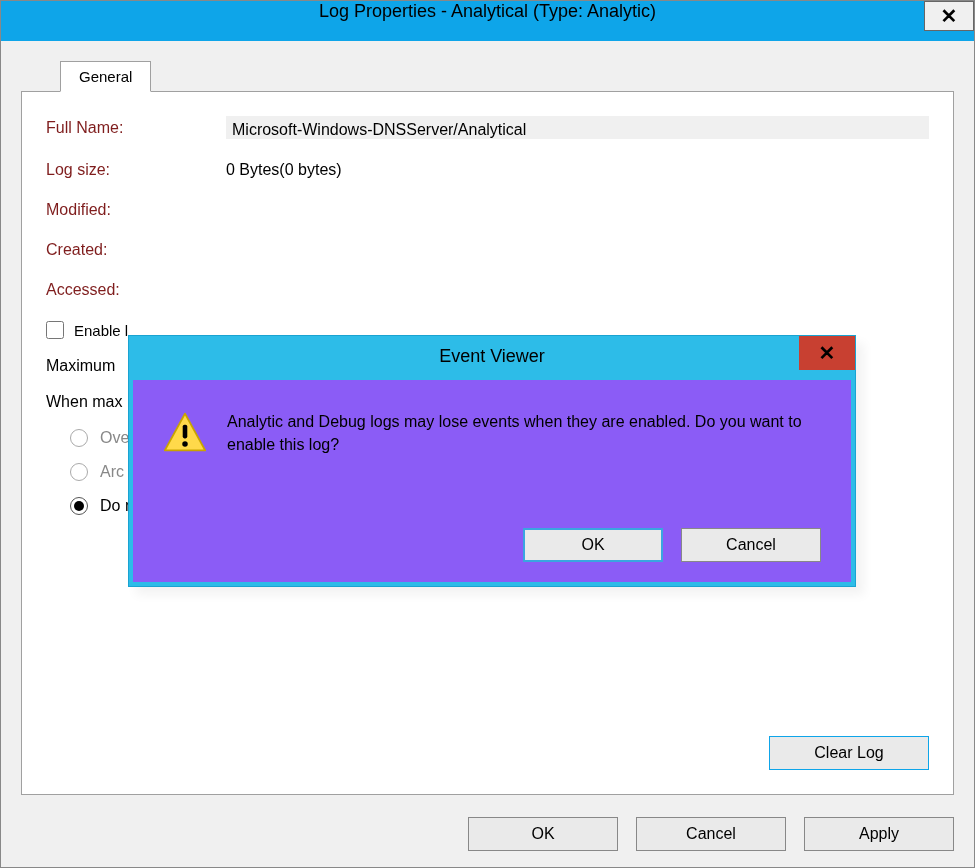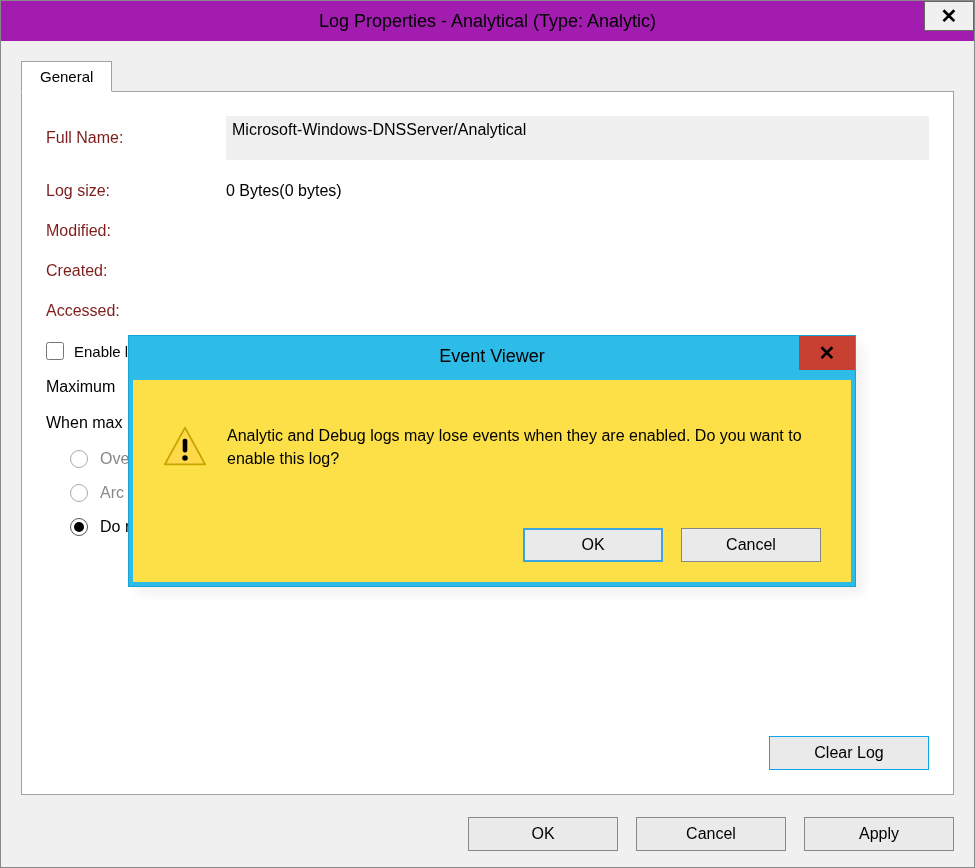--- a/index.html
+++ b/index.html
@@ -16,23 +16,22 @@
     
     .main-window {
       position: absolute;
       top: 0; left: 0;
       width: 975px; height: 868px;
       background: #f0f0f0;
       border: 1px solid #888;
     }
     .main-titlebar {
       height: 40px;
-      background: #a21caf;
-      display: flex;
-      align-items: center;
+      background: #0ea5e9;
+      display: flex;
       justify-content: center;
       position: relative;
     }
     .main-title {
       font-size: 18px;
       color: #000;
       text-align: center;
     }
     .main-close {
       position: absolute;
@@ -51,20 +50,21 @@
     
     .tab-area {
       position: absolute;
       top: 60px; left: 20px; right: 20px;
       bottom: 68px;
     }
     .tabs {
       display: flex;
       position: relative;
       z-index: 2;
+      margin-left: 39px;
     }
     .tab {
       padding: 6px 18px;
       border: 1px solid #a0a0a0;
       background: #e8e8e8;
       font-size: 15px;
       cursor: pointer;
       margin-right: -1px;
     }
     .tab.active {
@@ -88,21 +88,21 @@
       width: 180px;
       font-size: 16px;
       color: #7f1d1d;
     }
     .field-readonly {
       flex: 1;
       background: #f0f0f0;
       border: none;
       padding: 4px 6px;
       font-size: 16px;
-      height: 44px;
+      height: 23px;
       line-height: 20px;
     }
     .field-textbox {
       flex: 1;
       border: 1px solid #888;
       background: #fff;
       padding: 4px 6px;
       font-size: 16px;
       height: 28px;
     }
@@ -203,23 +203,23 @@
       font-family: Arial, sans-serif;
       color: #000;
       cursor: pointer;
     }
     .modal-body {
       padding: 4px;
       background: #2dbce8;
       height: calc(100% - 40px);
     }
     .modal-inner {
-      background: #fde047;
+      background: #8b5cf6;
       height: 100%;
-      padding: 44px 30px 20px 30px;
+      padding: 30px 30px 20px 30px;
       position: relative;
     }
     .modal-content {
       display: flex;
       gap: 20px;
     }
     .warn-icon {
       width: 44px; height: 44px;
       flex-shrink: 0;
     }

